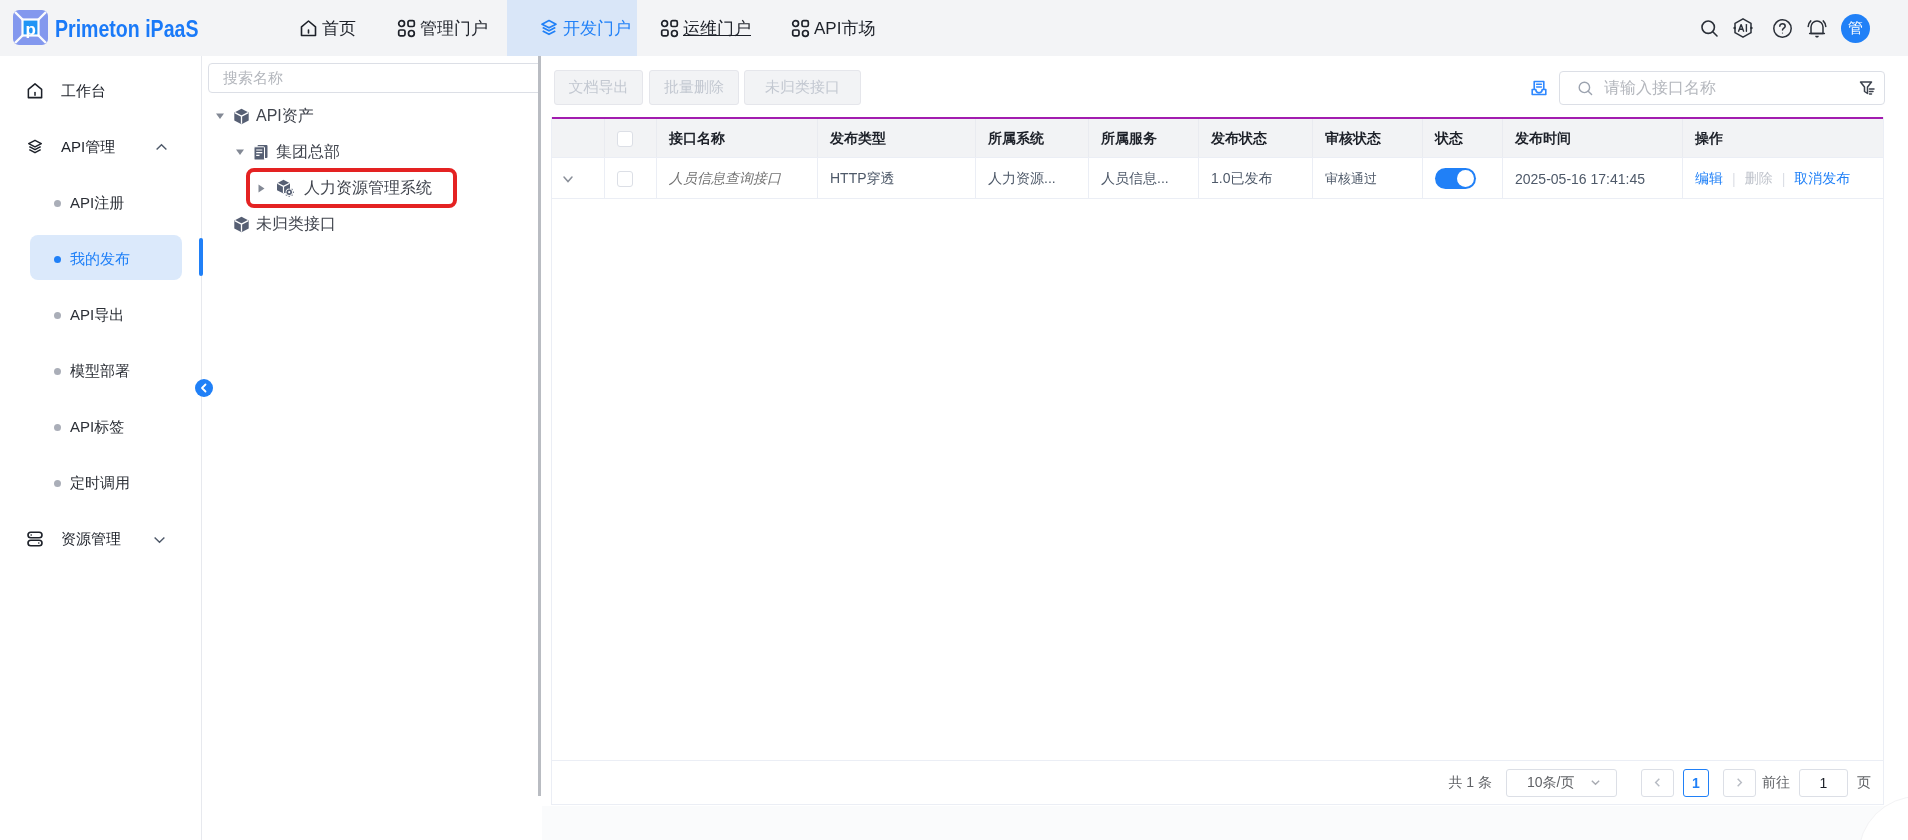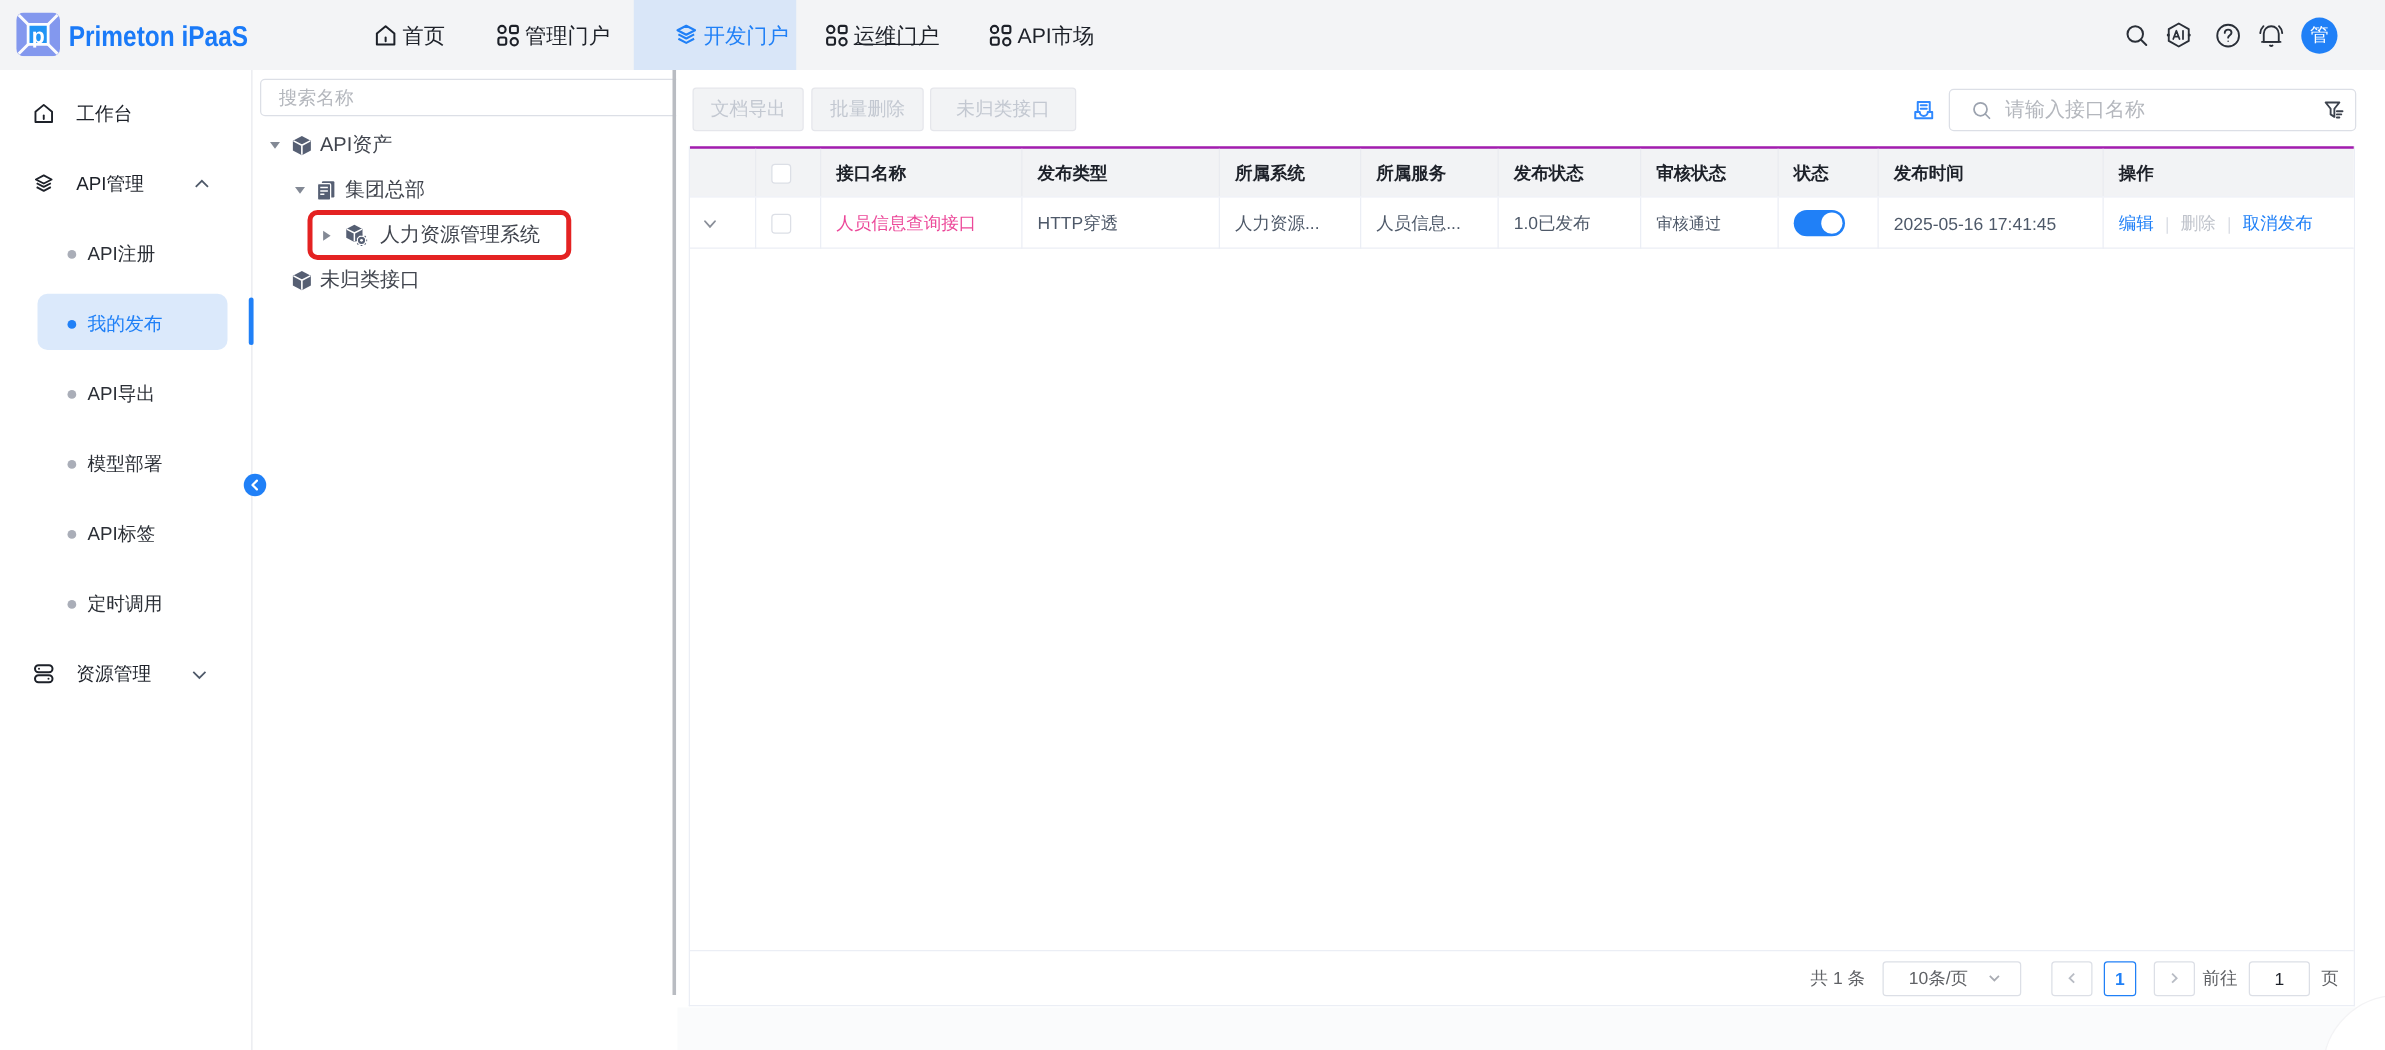--- a/index.html
+++ b/index.html
@@ -45,21 +45,21 @@
 #msearch .ph{font-size:16px;color:#b4b7bd;margin-left:10px;}
 
 #card{position:absolute;left:10px;top:61px;width:1333px;height:688px;border:1px solid #ebeef5;border-top:none;}
 #thead{position:absolute;left:0;top:0;width:1331px;height:40px;background:#f2f3f5;display:flex;border-top:2px solid #a21caf;}
 #thead .c{display:flex;align-items:center;padding-left:12px;font-size:14px;font-weight:bold;color:#1d2129;
   border-right:1px solid #e9ebf0;height:40px;}
 #trow{position:absolute;left:0;top:40px;width:1331px;height:42px;background:#fff;display:flex;border-top:1px solid #ebeef5;border-bottom:1px solid #ebeef5;}
 #trow .c{display:flex;align-items:center;padding-left:12px;font-size:14px;color:#4e5969;border-right:1px solid #ebeef5;height:41px;}
 #thead .c:last-child,#trow .c:last-child{border-right:none;}
 .link{color:#2080f7;}
-#trow .c.link{color:#ec4899;}
+#trow .c.link{color:#737373;font-style:italic;}
 .checkbox{width:16px;height:16px;border:1px solid #dcdfe6;border-radius:3px;background:#fff;}
 .switch{width:41px;height:21px;border-radius:11px;background:#2080f7;position:relative;}
 .switch::after{content:"";position:absolute;right:2px;top:2px;width:17px;height:17px;border-radius:50%;background:#fff;}
 
 #pager{position:absolute;left:0;bottom:0;width:1331px;height:44px;border-top:1px solid #ebeef5;
   display:flex;align-items:center;justify-content:flex-end;font-size:14px;color:#606266;}
 .pbox{height:28px;border:1px solid #dcdfe6;border-radius:3px;background:#fff;display:flex;align-items:center;justify-content:center;}
 </style>
 </head>
 <body>

